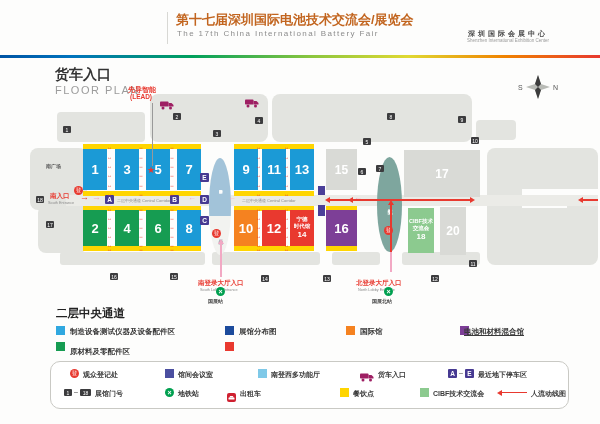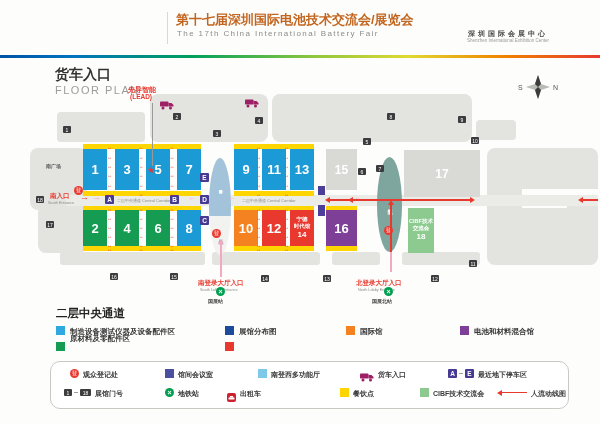--- a/index.html
+++ b/index.html
@@ -102,20 +102,21 @@
         <div>时代馆</div>
         <div style="font-size: 8px;">14</div>
       </div>
       <div class="abs hall" style="left: 326px; top: 150px; width: 31px; height: 36px; background: rgb(125, 63, 151); color: rgb(255, 255, 255);">16</div>
       <div class="abs hall" style="left: 404px; top: 90px; width: 76px; height: 47px; background: rgb(217, 218, 214); color: rgb(255, 255, 255); font-size: 12px;">17</div>
       <div class="abs hall" style="left: 408px; top: 148px; width: 26px; height: 45px; background: rgb(140, 202, 143); color: rgb(255, 255, 255); flex-direction: column; font-size: 5.5px; line-height: 1.3;">
         <div>CIBF技术</div>
         <div>交流会</div>
         <div style="font-size: 8px;">18</div>
       </div>
+      <div class="abs hall" style="left: 440px; top: 147px; width: 26px; height: 48px; background: rgb(217, 218, 214); color: rgb(255, 255, 255); font-size: 12px;">20</div>
       <div class="abs" style="left: 318px; top: 126px; width: 7px; height: 9px; background: rgb(75, 63, 153);"></div>
       <div class="abs" style="left: 318px; top: 145px; width: 7px; height: 11px; background: rgb(75, 63, 153);"></div>
       <div class="abs" style="left: 209px; top: 98px; width: 22px; height: 97px; border-radius: 50%; overflow: hidden; background: rgb(242, 243, 240);">
         <div class="abs vtext" style="left: 0px; top: 0px; width: 22px; height: 58px; background: rgb(162, 195, 217); color: rgb(255, 255, 255); font-size: 3.5px; display: flex; align-items: center; justify-content: center;">南登西多功能厅</div>
         <div class="abs vtext" style="left: 0px; top: 58px; width: 22px; height: 39px; color: rgb(138, 154, 165); font-size: 4.5px; display: flex; align-items: center; justify-content: center;">南登录大厅</div>
       </div>
       <div class="abs" style="left: 377px; top: 97px; width: 25px; height: 95px; border-radius: 50%; background: rgb(126, 166, 158); color: rgb(255, 255, 255); display: flex; align-items: center; justify-content: center; font-size: 5px;">
         <div class="vtext">北登录大厅</div>
       </div>
       <div class="abs gate" style="left: 63px; top: 66px;">1</div>
@@ -260,23 +261,23 @@
 
   <div class="abs" id="zones-title">二层中央通道</div>
   <div class="abs" id="zones" style="left:0;top:0;width:600px;height:332px;pointer-events:none;padding-left:22px;">
       <div class="abs sw" style="left: 56px; top: 326px; background: rgb(48, 168, 224);"></div>
       <div class="abs zl" style="left: 70px; top: 326.5px;">制造设备测试仪器及设备配件区</div>
       <div class="abs sw" style="left: 225px; top: 326px; background: rgb(28, 75, 156);"></div>
       <div class="abs zl" style="left: 239px; top: 326.5px;">展馆分布图</div>
       <div class="abs sw" style="left: 346px; top: 326px; background: rgb(245, 130, 32);"></div>
       <div class="abs zl" style="left: 360px; top: 326.5px;">国际馆</div>
       <div class="abs sw" style="left: 460px; top: 326px; background: rgb(125, 63, 151);"></div>
-      <div class="abs zl" style="left: 474px; top: 326.5px;">电池和材料混合馆</div>
+      <div class="abs zl" style="left: 464px; top: 326.5px; text-decoration: underline;">电池和材料混合馆</div>
       <div class="abs sw" style="left: 56px; top: 342px; background: rgb(22, 156, 82);"></div>
-      <div class="abs zl" style="left: 70px; top: 334px;">原材料及零配件区</div>
+      <div class="abs zl" style="left: 70px; top: 347px;">原材料及零配件区</div>
       <div class="abs sw" style="left: 225px; top: 342px; background: rgb(233, 57, 47);"></div>
     </div>
 
   <div class="abs" id="keybox"></div>
   <div class="abs" id="keyitems" style="left:0;top:0;width:600px;height:424px;pointer-events:none;">
       <div class="abs reg" style="left: 70px; top: 369px;">登</div>
       <div class="abs kl" style="left: 83px; top: 369.5px;">观众登记处</div>
       <div class="abs sw" style="left: 165px; top: 369px; background: rgb(75, 79, 160);"></div>
       <div class="abs kl" style="left: 178px; top: 369.5px;">馆间会议室</div>
       <div class="abs sw" style="left: 258px; top: 369px; background: rgb(127, 201, 232);"></div>

